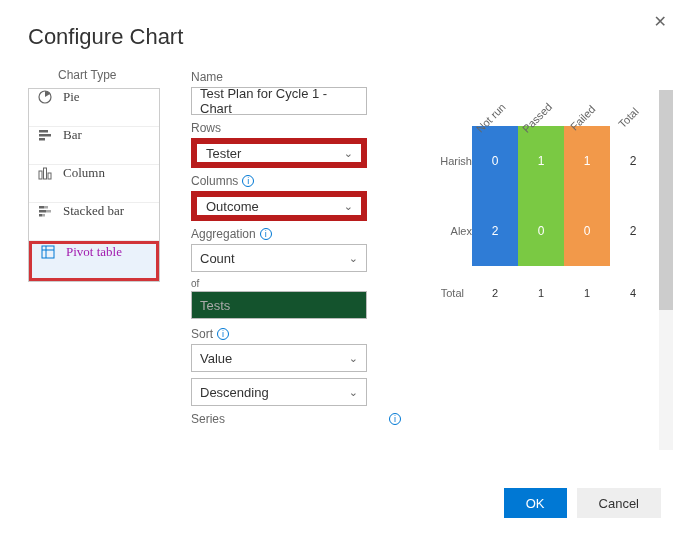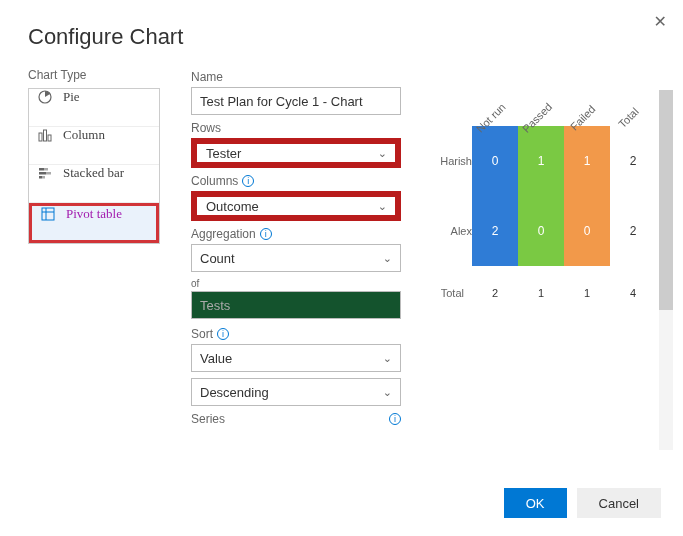--- a/index.html
+++ b/index.html
@@ -2,32 +2,32 @@
 <html><head>
 <meta charset="utf-8">
 <style>
 * { box-sizing: border-box; margin: 0; padding: 0; }
 body { font-family: "Segoe UI", Arial, sans-serif; font-size: 13px; color: #333; background: #fff; width: 683px; height: 536px; overflow: hidden; position: relative; }
 .dialog { width: 683px; height: 536px; position: relative; padding: 0; }
 .close-btn { position: absolute; top: 12px; right: 16px; font-size: 16px; color: #666; cursor: pointer; background:none; border:none; }
 .title { font-size: 22px; font-weight: 400; color: #333; padding: 24px 0 18px 28px; }
 .content { display: flex; padding: 0 0 0 28px; height: 374px; }
 .col-chart-type { width: 140px; }
-.section-label { font-size: 12px; color: #666; margin-bottom: 6px; }
+.section-label { font-size: 12px; color: #666; margin-bottom: 6px; margin-left: 30px; }
 .type-list { border: 1px solid #ccc; width: 132px; }
 .type-item { display: flex; align-items: flex-start; height: 38px; padding: 0 8px; gap: 10px; cursor: pointer; border-bottom: 1px solid #eee; font-family: Liberation Serif, serif; }
 .type-item:last-child { border-bottom: none; }
 .type-item.selected { background: #eaf2fb; color: #0078d4; border: 3px solid #d13438; height: 40px; }
 .type-item.selected .type-icon svg { stroke: #0078d4; fill: #0078d4; }
 .type-icon { width: 16px; height: 16px; display:flex; align-items:center; justify-content:center; }
 .type-label { font-size: 13px; color: #444; }
 .type-item.selected .type-label { color: #a21caf; }
 .col-config { width: 225px; margin-left: 23px; }
 .field-label { font-size: 12px; color: #666; margin-top: 2px; margin-bottom: 3px; display:flex; align-items:center; gap:4px;}
-.input, .select { width: 210px; height: 28px; border: 1px solid #bbb; padding: 0 8px; font-size: 13px; color: #333; background: #fff; display:flex; align-items:center; justify-content:space-between; margin-bottom: 6px; }
+.input, .select { width: 176px; height: 28px; border: 1px solid #bbb; padding: 0 8px; font-size: 13px; color: #333; background: #fff; display:flex; align-items:center; justify-content:space-between; margin-bottom: 6px; }
 .select { cursor: pointer; }
 .select.highlight { border: 6px solid #b91c1c; height: 30px; padding-left: 9px; }
 .input.disabled { background: #14532d; color: #aaa; }
 .chev { color: #666; font-size: 11px; }
 .of-label { font-size: 10px; color: #666; margin: 2px 0; }
 .info-icon { width:12px; height:12px; border:1px solid #0078d4; border-radius:50%; display:inline-flex; align-items:center; justify-content:center; font-size:9px; color:#0078d4; line-height:1;}
 .col-preview { flex: 1; position: relative; padding-left: 0px; padding-top: 8px; }
 .pivot { display:grid; grid-template-columns: 56px 46px 46px 46px 46px; font-size: 11px; }
 .pivot .hdr { height: 50px; display:flex; align-items:flex-end; justify-content:center; padding-bottom: 4px; }
 .pivot .hdr span { transform: rotate(-45deg); transform-origin: bottom; white-space: nowrap; color:#666; font-size:11px; display:inline-block; }
@@ -64,20 +64,30 @@
               <svg width="14" height="14" viewBox="0 0 14 14">
                 <circle cx="7" cy="7" r="6" fill="none" stroke="#666" stroke-width="1.2"></circle>
                 <path d="M7 7 L7 1 A6 6 0 0 1 12 4 Z" fill="#666"></path>
               </svg>
             </span>
           <span class="type-label">Pie</span>
         </div>
         <div class="type-item">
           <span class="type-icon">
               <svg width="14" height="14" viewBox="0 0 14 14">
+                <rect x="1" y="2" width="9" height="2.5" fill="#666"></rect>
+                <rect x="1" y="6" width="12" height="2.5" fill="#666"></rect>
+                <rect x="1" y="10" width="6" height="2.5" fill="#666"></rect>
+              </svg>
+            </span>
+          <span class="type-label">Bar</span>
+        </div>
+        <div class="type-item">
+          <span class="type-icon">
+              <svg width="14" height="14" viewBox="0 0 14 14">
                 <rect x="1" y="5" width="3" height="8" fill="none" stroke="#666"></rect>
                 <rect x="5.5" y="2" width="3" height="11" fill="none" stroke="#666"></rect>
                 <rect x="10" y="7" width="3" height="6" fill="none" stroke="#666"></rect>
               </svg>
             </span>
           <span class="type-label">Column</span>
         </div>
         <div class="type-item">
           <span class="type-icon">
               <svg width="14" height="14" viewBox="0 0 14 14">

